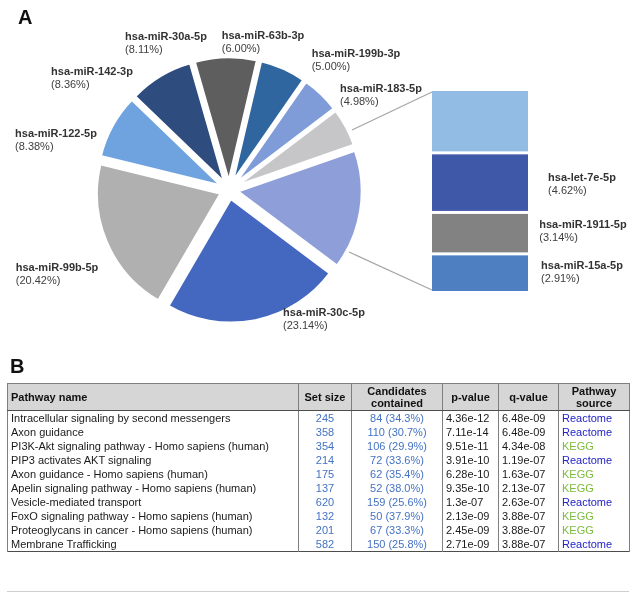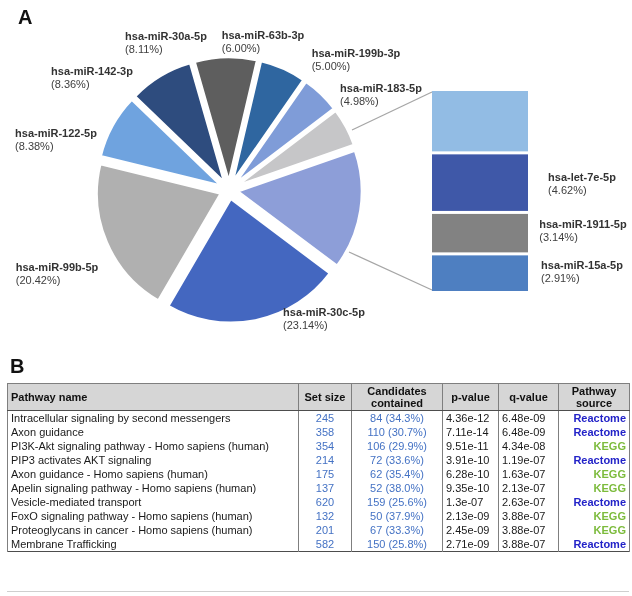--- a/index.html
+++ b/index.html
@@ -17,21 +17,21 @@
           table-layout:fixed;font-size:11px;border:1.5px solid #4d4d4d;}
   table.ptable th{background:var(--header-bg,#D6D6D6);font-weight:bold;color:#111;
           border:1px solid #7f7f7f;border-bottom:1.5px solid #4d4d4d;
           padding:1px 3px;line-height:1.1;white-space:pre-line;height:23px;text-align:center;margin-top:16px;}
   table.ptable th.left{text-align:left;}
   table.ptable td{border-left:1px solid #7f7f7f;border-right:1px solid #7f7f7f;
           padding:0 3px;height:14px;line-height:13px;white-space:nowrap;overflow:hidden;}
   td.name{text-align:left;color:#1a1a1a;margin-left:40px;}
   td.num{text-align:center;color:var(--value-blue,#4472C4);}
   td.pv{text-align:left;color:#1a1a1a;}
-  td.src{text-align:right;font-weight:bold;margin-left:9px;}
+  td.src{text-align:left;font-weight:normal;margin-left:9px;}
   td.src.reactome{color:var(--reactome,#2323C8);}
   td.src.kegg{color:var(--kegg,#7CBB3C);}
   .hairline{position:absolute;left:7px;top:591px;width:622px;height:1px;background:#cfcfcf;}
 </style>
 </head>
 <body>
 
 <div class="page">
 
   <div id="panelA">

